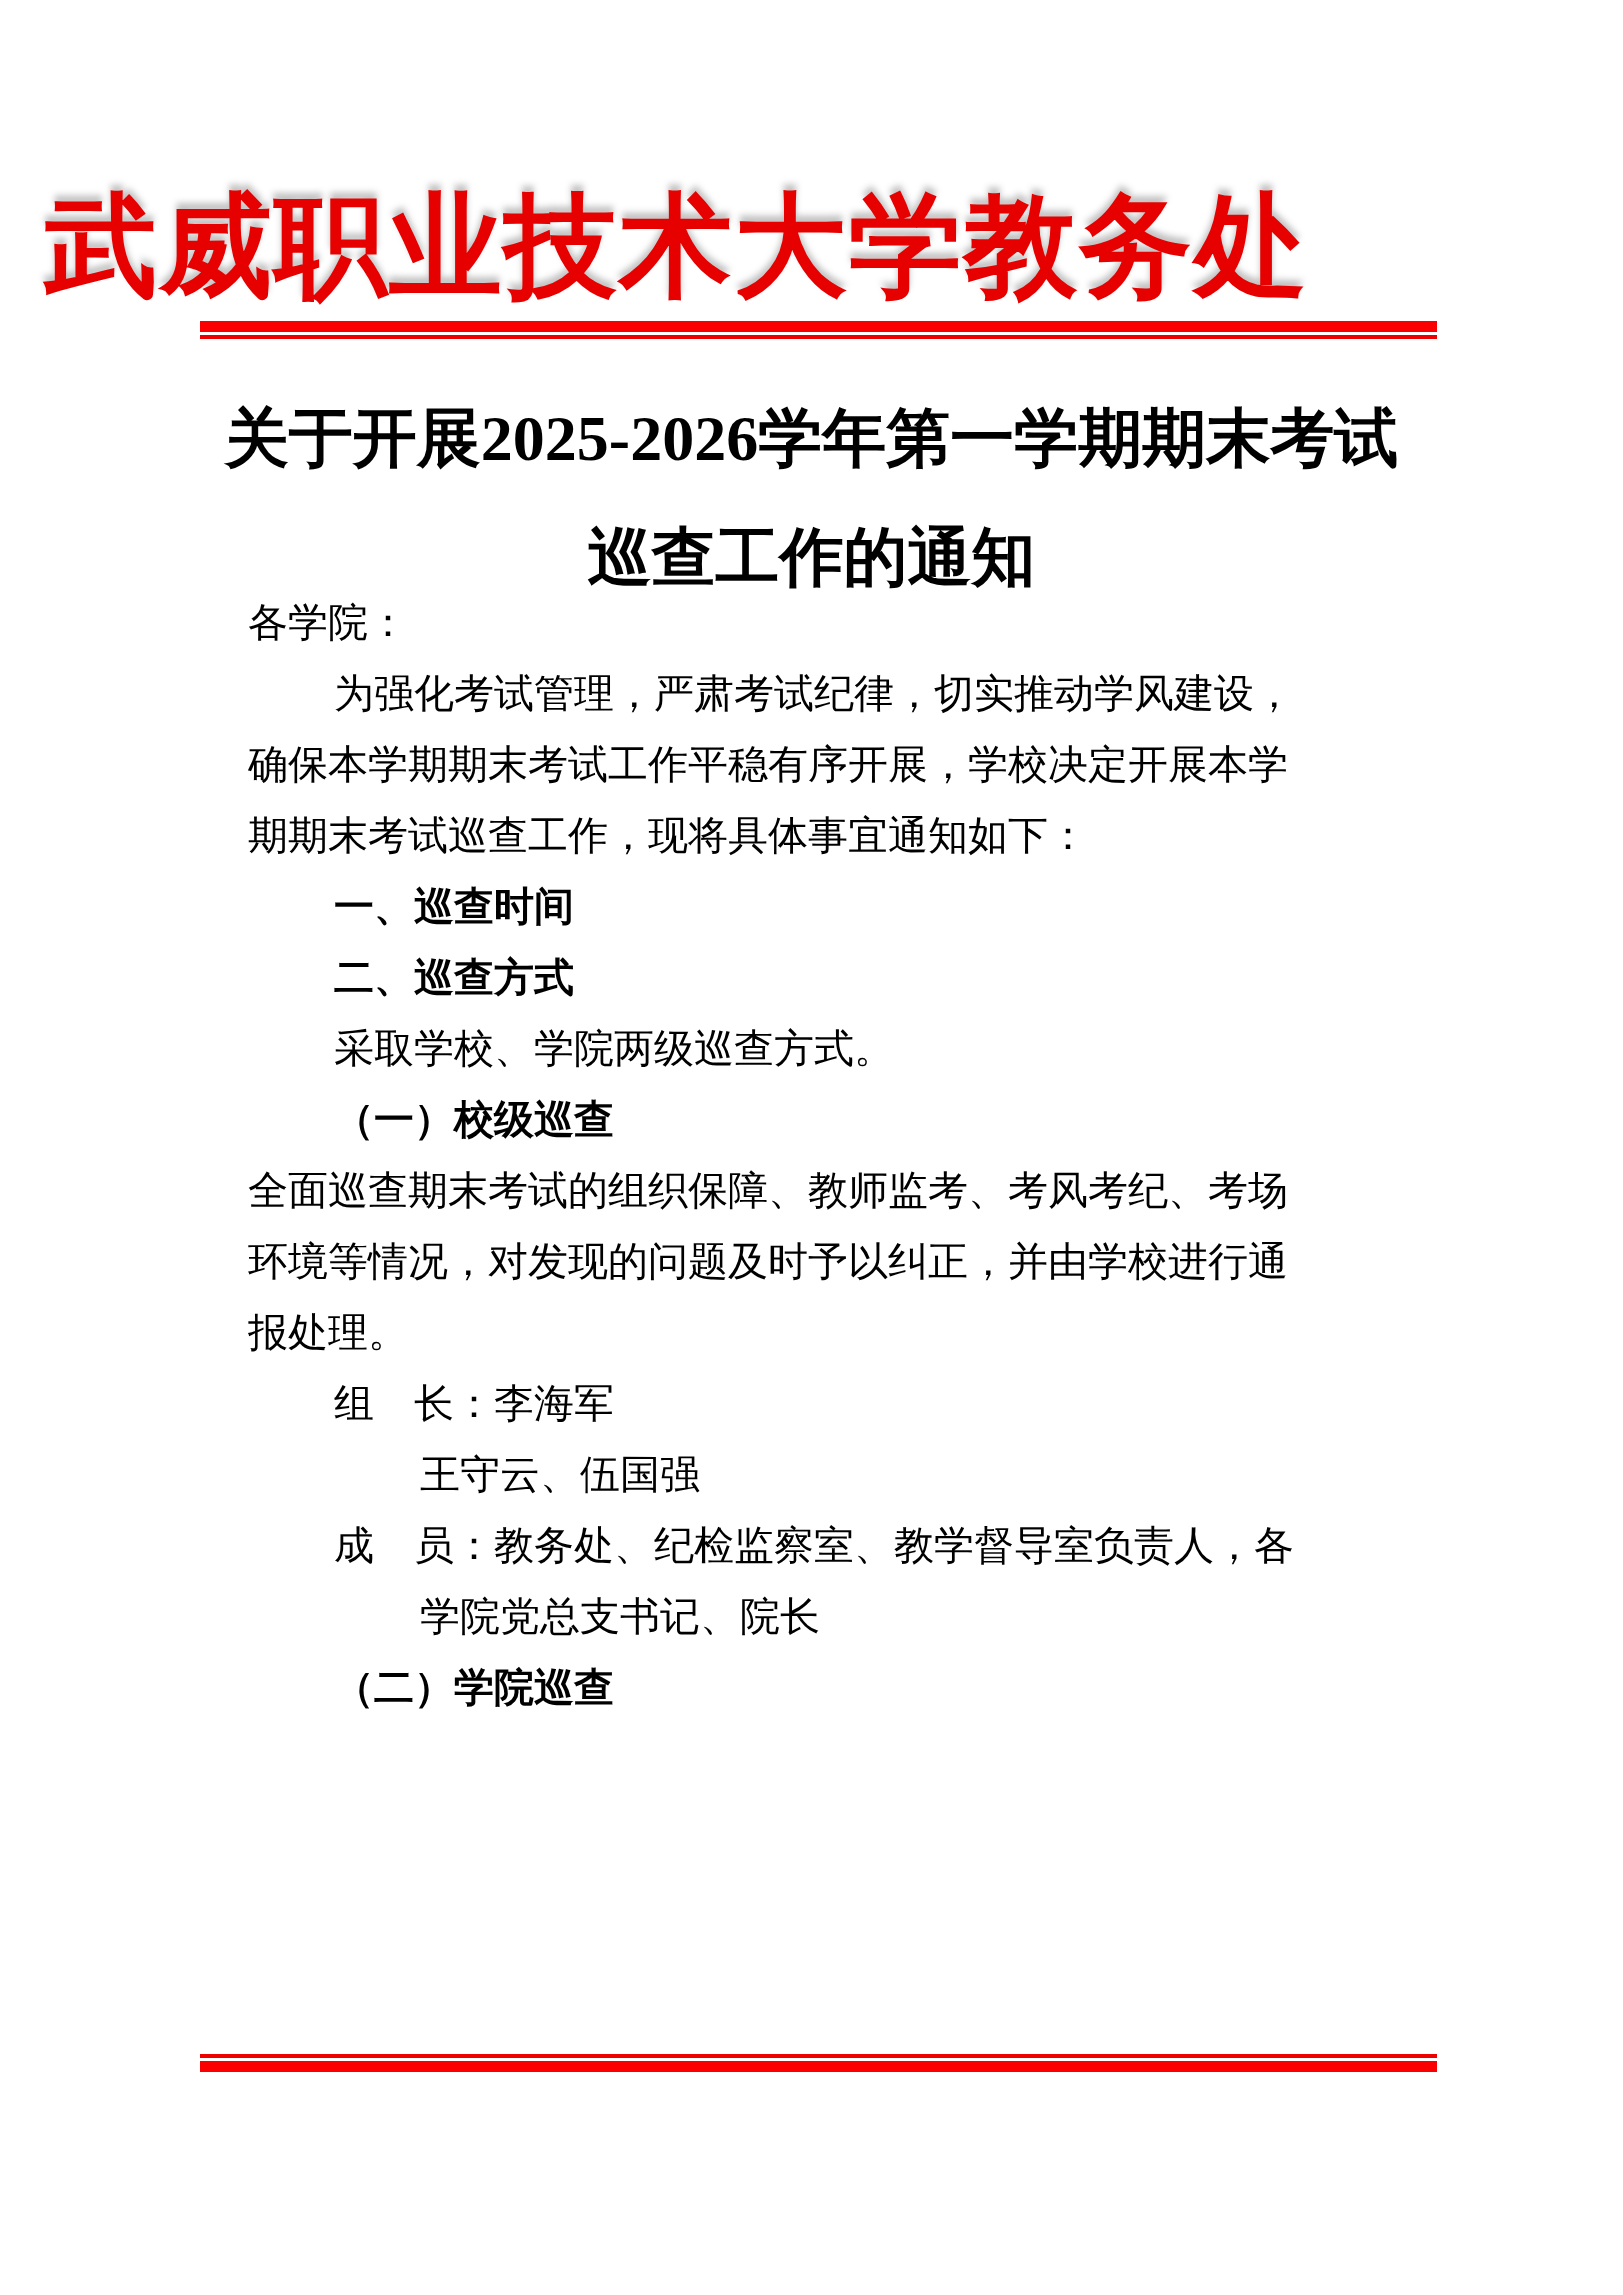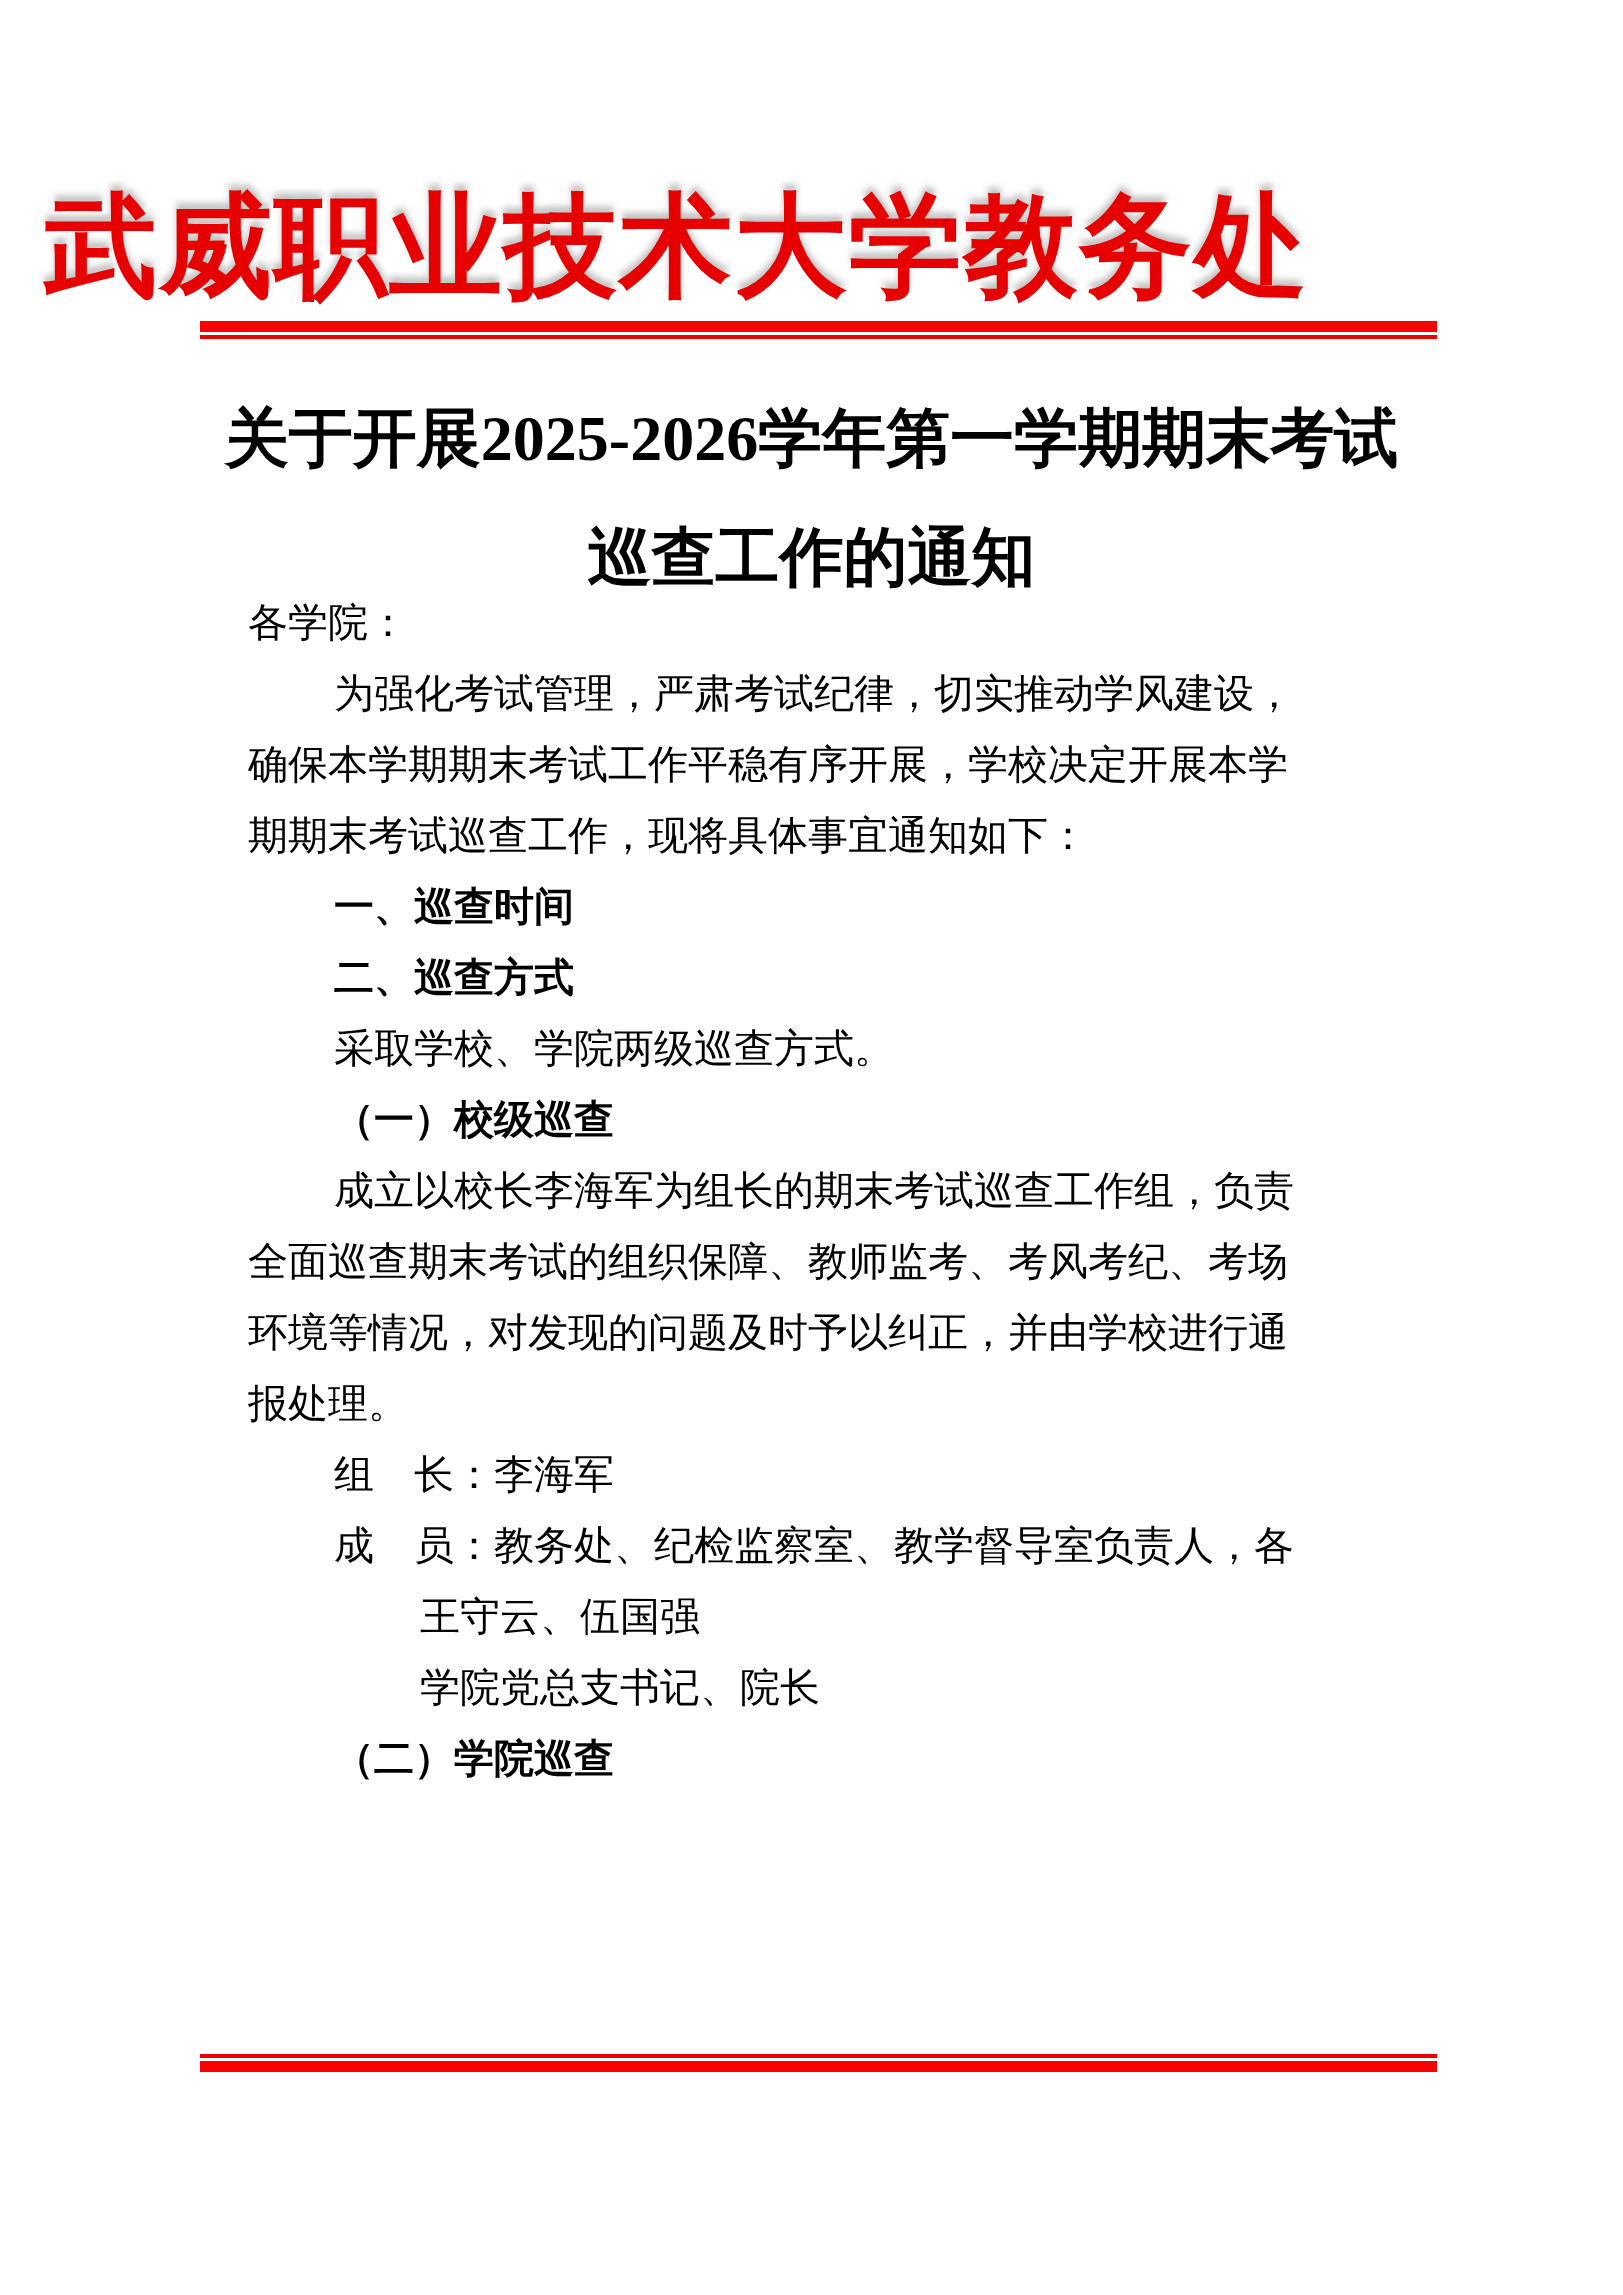--- a/index.html
+++ b/index.html
@@ -67,27 +67,26 @@
 
 <div class="content">
   <div class="line">各学院：</div>
   <div class="line ind2">为强化考试管理，严肃考试纪律，切实推动学风建设，</div>
   <div class="line">确保本学期期末考试工作平稳有序开展，学校决定开展本学</div>
   <div class="line">期期末考试巡查工作，现将具体事宜通知如下：</div>
   <div class="line ind2 hei">一、巡查时间</div>
   <div class="line ind2 hei">二、巡查方式</div>
   <div class="line ind2">采取学校、学院两级巡查方式。</div>
   <div class="line ind2 kai">（一）校级巡查</div>
-  <div class="line ind2">成立以校长李海军为组长的期末考试巡查工作组，负责</div>
   <div class="line">全面巡查期末考试的组织保障、教师监考、考风考纪、考场</div>
   <div class="line">环境等情况，对发现的问题及时予以纠正，并由学校进行通</div>
   <div class="line">报处理。</div>
   <div class="line ind2">组　长：李海军</div>
+  <div class="line ind4">王守云、伍国强</div>
   <div class="line ind2">成　员：教务处、纪检监察室、教学督导室负责人，各</div>
-  <div class="line ind4">王守云、伍国强</div>
   <div class="line ind4">学院党总支书记、院长</div>
   <div class="line ind2 kai">（二）学院巡查</div>
 </div>
 
 <div class="band band-bottom">
   <div class="bar-thin"></div>
   <div class="bar-gap"></div>
   <div class="bar-thick"></div>
 </div>
 

